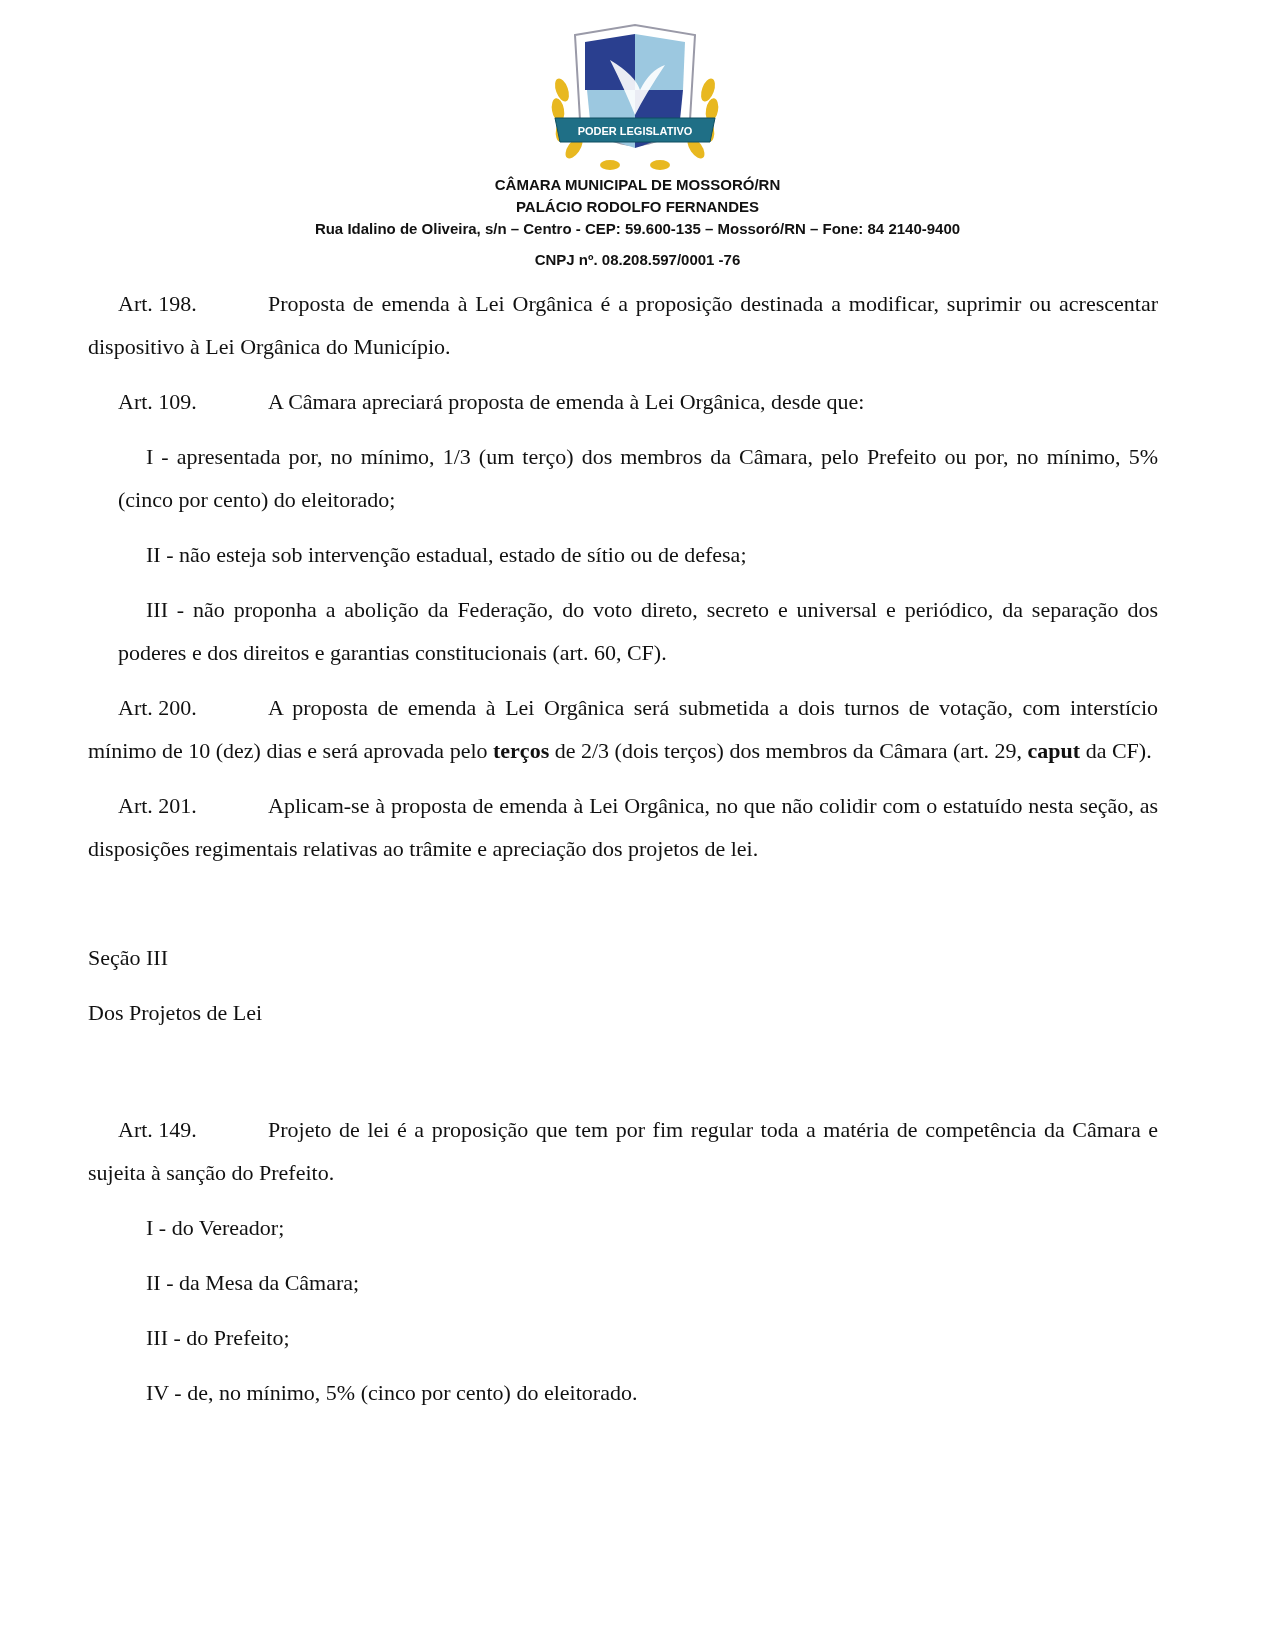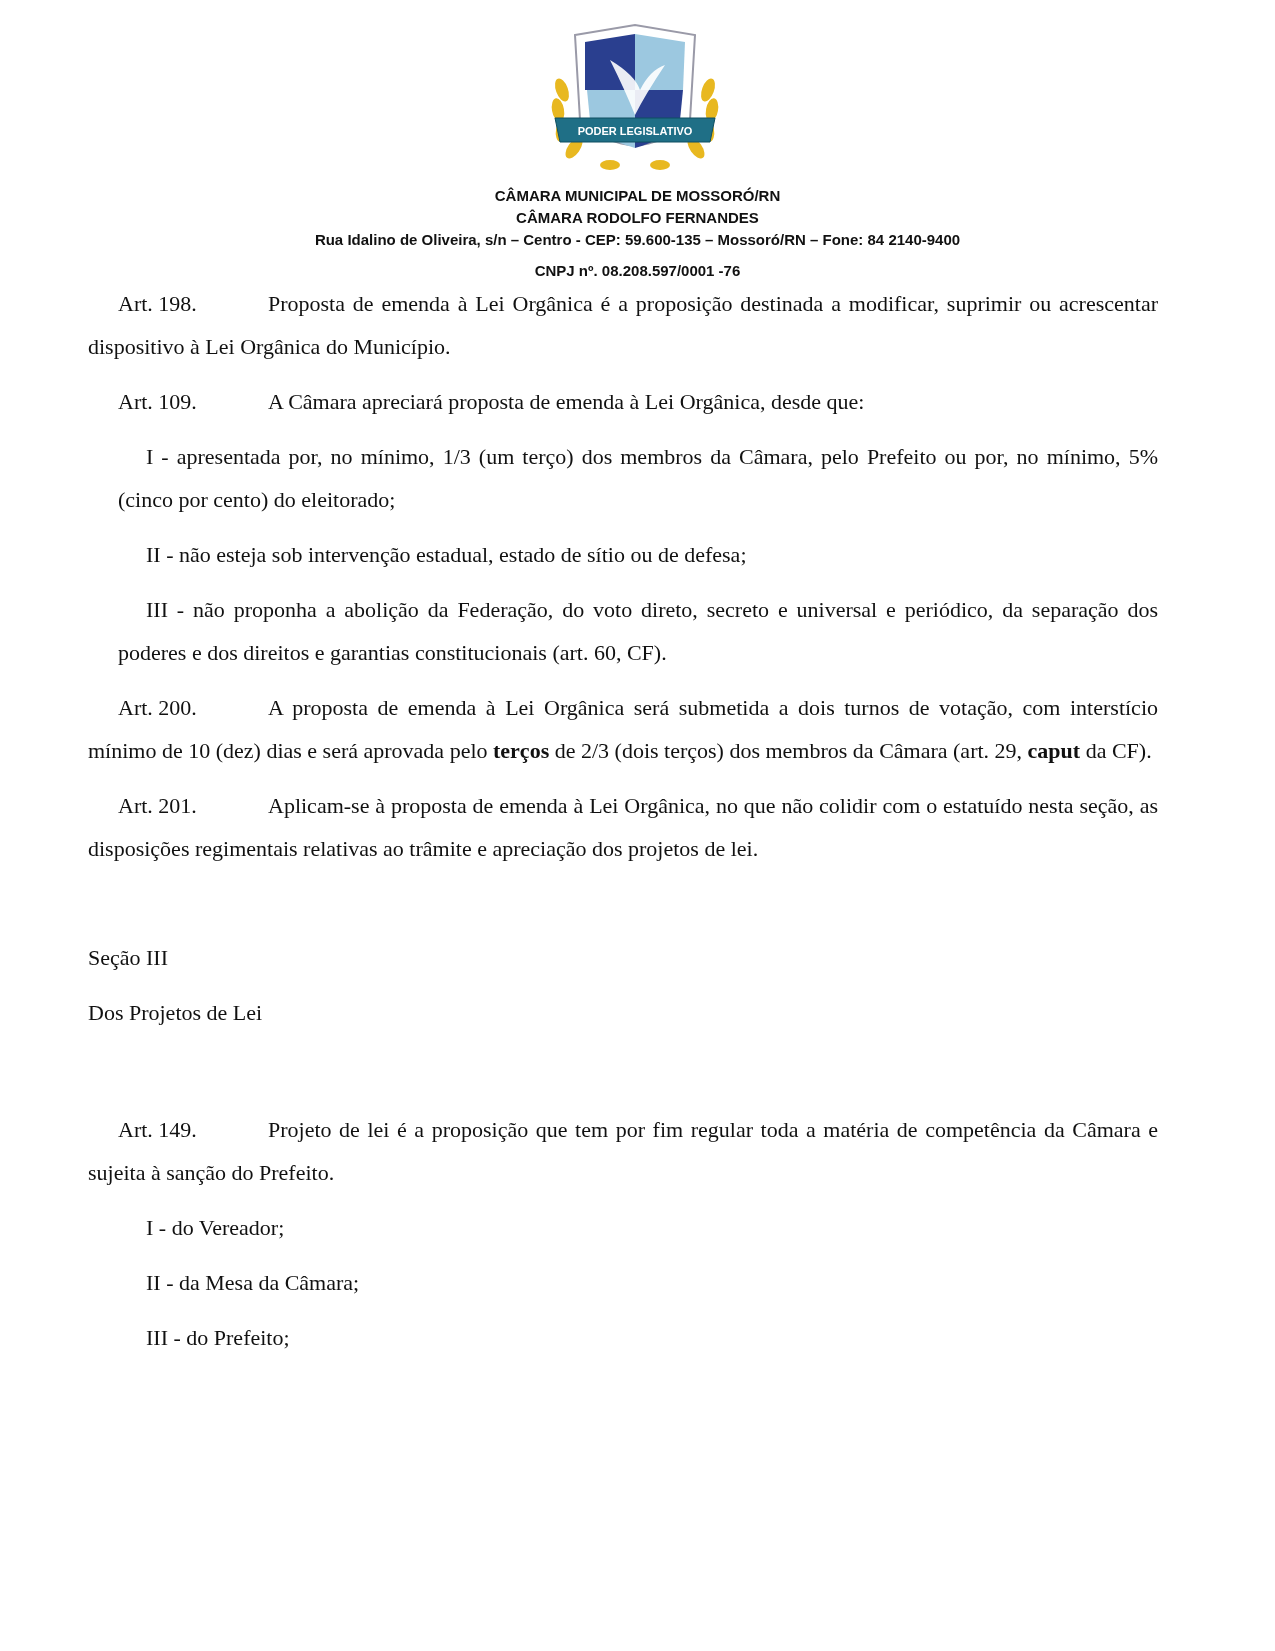--- a/index.html
+++ b/index.html
@@ -1,20 +1,20 @@
 <!DOCTYPE html>
 <html><head>
 <meta charset="utf-8">
 <style>
   html, body { margin: 0; padding: 0; background: #ffffff; }
   body { width: 1275px; height: 1651px; position: relative; overflow: hidden; color: #111; }
   .header { position: absolute; left: 0; top: 0; width: 1275px; text-align: center; }
   .logo { position: absolute; left: 540px; top: 20px; width: 190px; height: 160px; }
   .hdr-line { position: absolute; left: 0; width: 1275px; text-align: center;
-    font-family: "Liberation Sans", sans-serif; font-weight: bold; font-size: 15px; color: #111; margin-top: 11px; }
+    font-family: "Liberation Sans", sans-serif; font-weight: bold; font-size: 15px; color: #111; }
   .doc { position: absolute; left: 88px; top: 282px; width: 1070px;
     font-family: "Liberation Serif", serif; font-size: 22px; line-height: 43px; color: #111; text-align: justify; }
   .para { margin: 0 0 12px 0; }
   .art { text-indent: 30px; }
   .art .num { display: inline-block; width: 150px; text-indent: 0; }
   .inciso { padding-left: 30px; text-indent: 28px; }
   .center { text-align: left; }
   b { font-weight: bold; }
 </style>
 </head>
@@ -41,34 +41,35 @@
     <path d="M95 14 L145 22 L143 70 L95 70 Z" fill="#9cc8e0"></path>
     <path d="M47 70 L95 70 L95 128 Q60 118 50 100 Z" fill="#9cc8e0"></path>
     <path d="M95 70 L143 70 L140 100 Q125 120 95 128 Z" fill="#2a3f8f"></path>
     <path d="M70 40 Q95 55 100 70 Q110 50 125 45 Q105 75 95 95 Q85 70 70 40 Z" fill="#ffffff" opacity="0.9"></path>
 
     <path d="M15 98 L175 98 L170 122 L20 122 Z" fill="#1f6f86" stroke="#0f4f60" stroke-width="1"></path>
     <text x="95" y="115" text-anchor="middle" font-family="Liberation Sans, sans-serif" font-size="11" font-weight="bold" fill="#ffffff">PODER LEGISLATIVO</text>
     <text x="95" y="136" text-anchor="middle" font-family="Liberation Sans, sans-serif" font-size="8" fill="#ffffff">1870</text>
   </svg>
   <div class="hdr-line" style="top:176px">CÂMARA MUNICIPAL DE MOSSORÓ/RN</div>
-  <div class="hdr-line" style="top:198px">CÂMARA RODOLFO FERNANDES</div>
+  <div class="hdr-line" style="top:198px">PALÁCIO RODOLFO FERNANDES</div>
   <div class="hdr-line" style="top:220px">Rua Idalino de Oliveira, s/n – Centro - CEP: 59.600-135 – Mossoró/RN – Fone: 84 2140-9400</div>
   <div class="hdr-line" style="top:251px">CNPJ nº.  08.208.597/0001 -76</div>
 </div>
 
 <div class="doc">
   <p class="para art"><span class="num">Art. 198.</span><span>Proposta de emenda à Lei Orgânica é a proposição destinada a modificar, suprimir ou acrescentar dispositivo à Lei Orgânica do Município.</span></p>
   <p class="para art"><span class="num">Art. 109.</span><span>A Câmara apreciará proposta de emenda à Lei Orgânica, desde que:</span></p>
   <p class="para inciso">I - apresentada por, no mínimo, 1/3 (um terço) dos membros da Câmara, pelo Prefeito ou por, no mínimo, 5% (cinco por cento) do eleitorado;</p>
   <p class="para inciso">II - não esteja sob intervenção estadual, estado de sítio ou de defesa;</p>
   <p class="para inciso">III - não proponha a abolição da Federação, do voto direto, secreto e universal e periódico, da separação dos poderes e dos direitos e garantias constitucionais (art. 60, CF).</p>
   <p class="para art"><span class="num">Art. 200.</span><span>A proposta de emenda à Lei Orgânica será submetida a dois turnos de votação, com interstício mínimo de 10 (dez) dias e será aprovada pelo </span><b>terços</b><span> de 2/3 (dois terços) dos membros da Câmara (art. 29, </span><b>caput</b><span> da CF).</span></p>
   <p class="para art"><span class="num">Art. 201.</span><span>Aplicam-se à proposta de emenda à Lei Orgânica, no que não colidir com o estatuído nesta seção, as disposições regimentais relativas ao trâmite e apreciação dos projetos de lei.</span></p>
   <div style="height:54px"></div>
   <p class="para center">Seção III</p>
   <p class="para center">Dos Projetos de Lei</p>
   <div style="height:62px"></div>
   <p class="para art"><span class="num">Art. 149.</span><span>Projeto de lei é a proposição que tem por fim regular toda a matéria de competência da Câmara e sujeita à sanção do Prefeito.</span></p>
   <p class="para inciso">I - do Vereador;</p>
   <p class="para inciso">II - da Mesa da Câmara;</p>
   <p class="para inciso">III - do Prefeito;</p>
+  <p class="para inciso">IV - de, no mínimo, 5% (cinco por cento) do eleitorado.</p>
 </div>
 
 </body></html>

